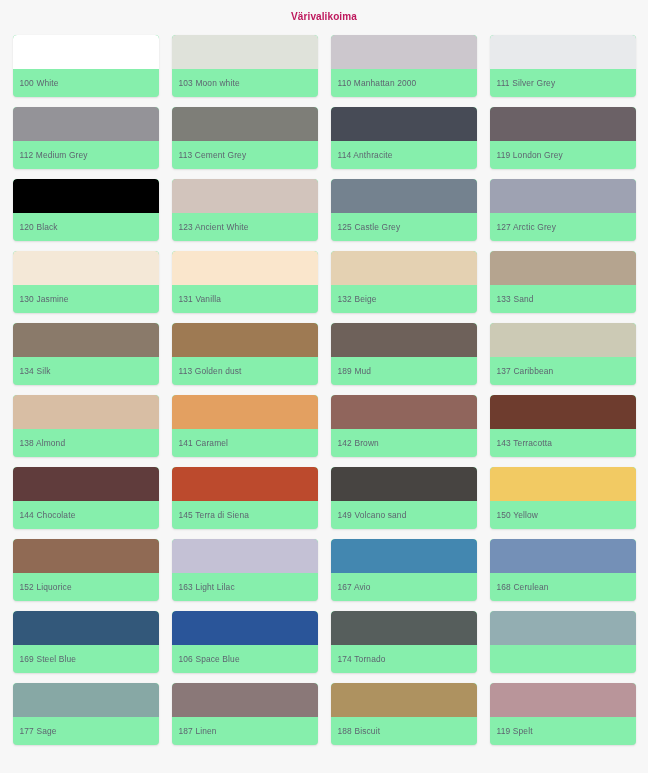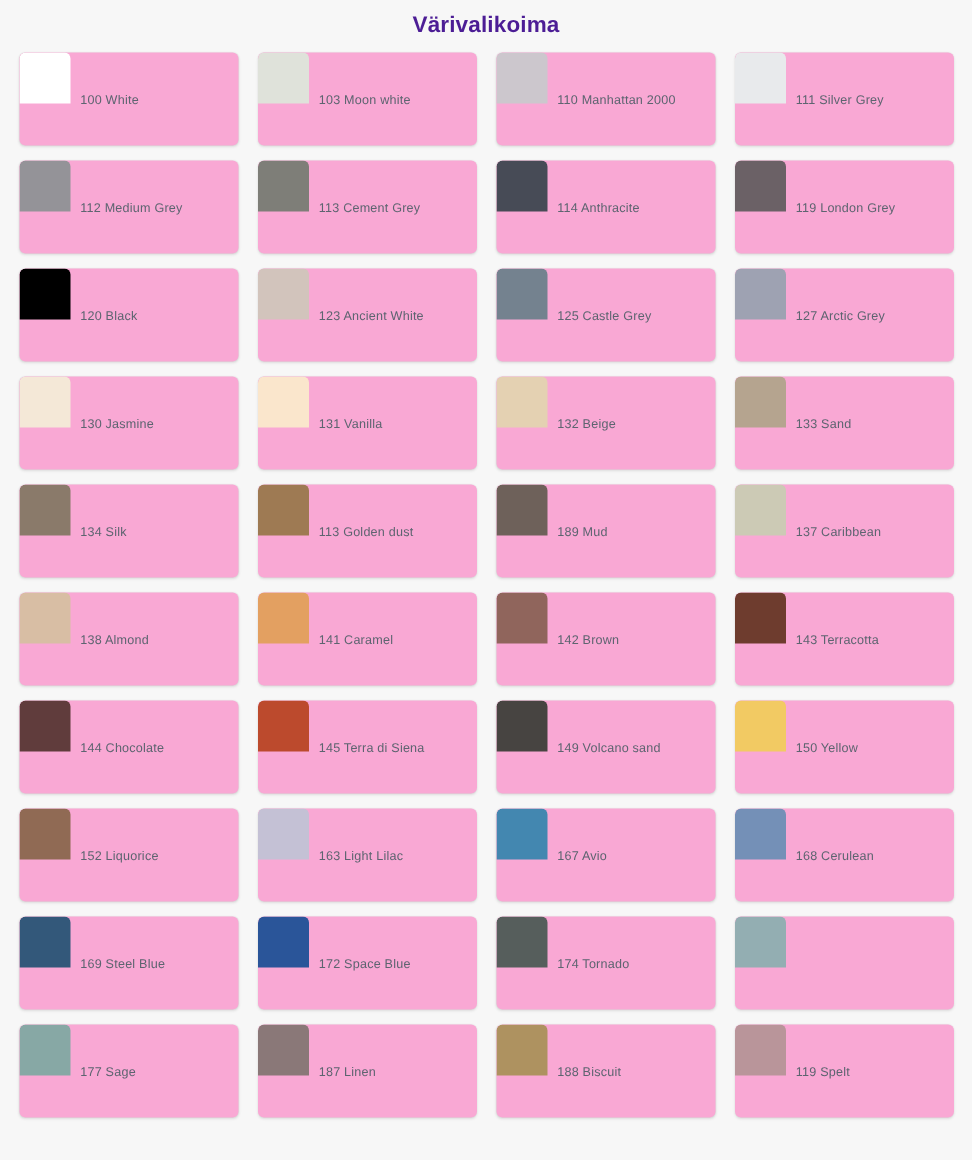--- a/index.html
+++ b/index.html
@@ -17,43 +17,43 @@
     width: 648px;
     height: 773px;
     background: #f7f7f7;
     overflow: hidden;
     position: relative;
   }
   #page-title {
     margin: 0;
     padding: 9px 0 10px 0;
     text-align: center;
-    font-size: 15px;
+    font-size: 10px;
     font-weight: bold;
-    color: #4c1d95;
+    color: #be185d;
     letter-spacing: 0.1px;
     line-height: 16px;
   }
   #swatch-grid {
     display: grid;
     grid-template-columns: repeat(4, 146px);
     justify-content: center;
     column-gap: 13px;
     row-gap: 10px;
     padding: 0 12px;
   }
   .swatch-card {
     width: 146px;
     height: 62px;
-    background: #f9a8d4;
+    background: #86efac;
     border-radius: 4px;
     box-shadow: 0 1px 2px rgba(0,0,0,0.10), 0 0 1px rgba(0,0,0,0.06);
     overflow: hidden;
     display: flex;
-    flex-direction: row;
+    flex-direction: column;
   }
   .swatch-color {
     width: 100%;
     height: 34px;
     border-top-left-radius: 4px;
     border-top-right-radius: 4px;
     flex: 0 0 34px;
   }
   .swatch-label {
     flex: 1 1 auto;
@@ -202,21 +202,21 @@
       <div class="swatch-card">
         <div class="swatch-color" style="background-color: rgb(116, 144, 183);"></div>
         <div class="swatch-label">168 Cerulean</div>
       </div>
       <div class="swatch-card">
         <div class="swatch-color" style="background-color: rgb(51, 88, 122);"></div>
         <div class="swatch-label">169 Steel Blue</div>
       </div>
       <div class="swatch-card">
         <div class="swatch-color" style="background-color: rgb(42, 85, 153);"></div>
-        <div class="swatch-label">172 Space Blue</div>
+        <div class="swatch-label">106 Space Blue</div>
       </div>
       <div class="swatch-card">
         <div class="swatch-color" style="background-color: rgb(86, 94, 92);"></div>
         <div class="swatch-label">174 Tornado</div>
       </div>
       <div class="swatch-card">
         <div class="swatch-color" style="background-color: rgb(147, 174, 178);"></div>
       </div>
       <div class="swatch-card">
         <div class="swatch-color" style="background-color: rgb(135, 168, 165);"></div>

